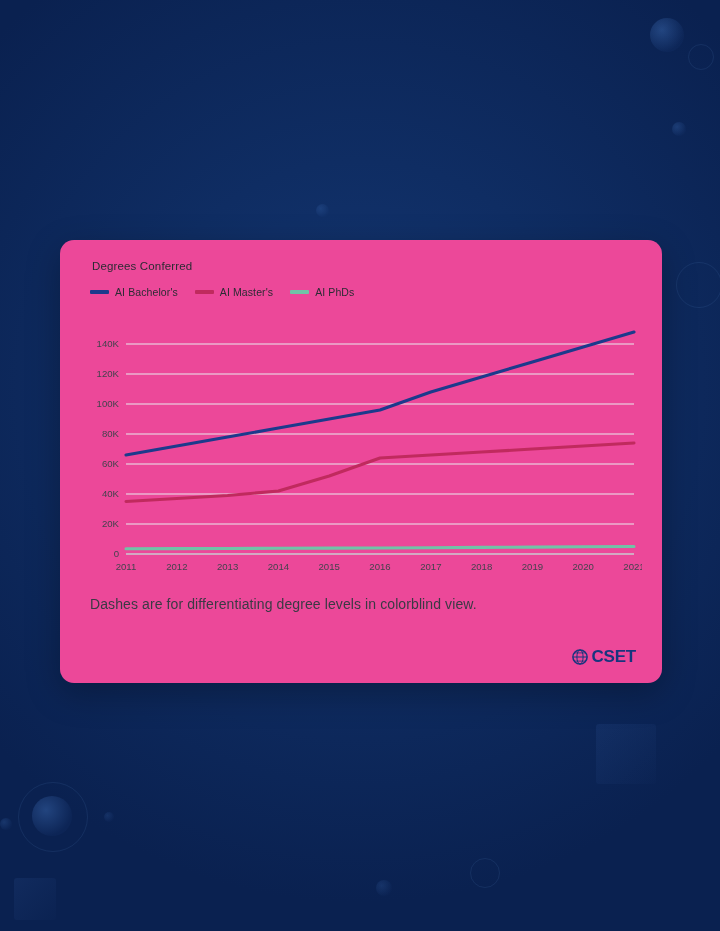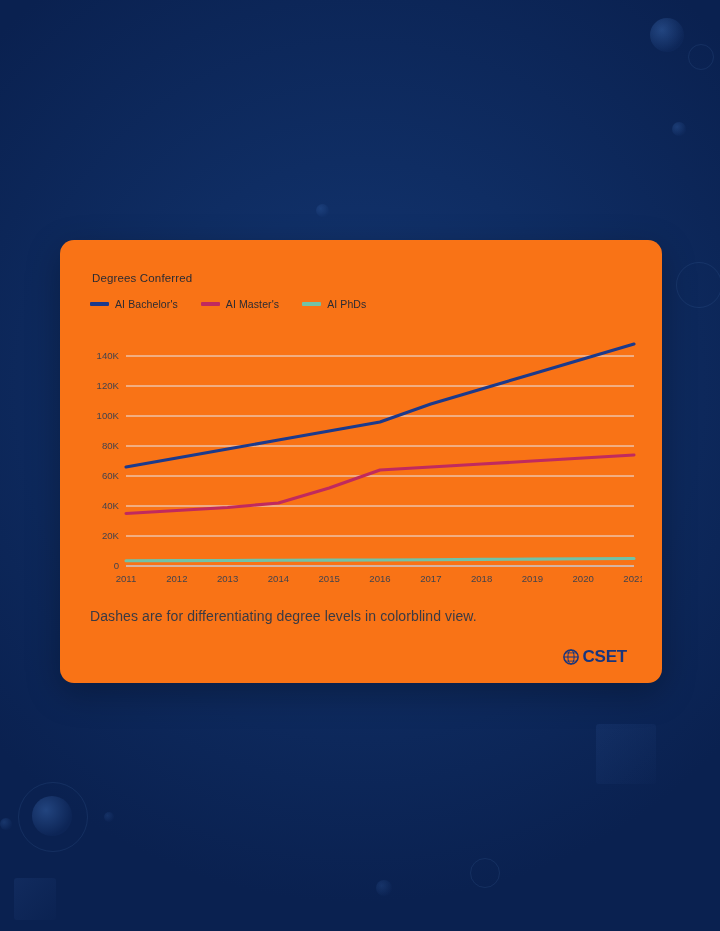--- a/index.html
+++ b/index.html
@@ -28,38 +28,38 @@
   .deco.sq {
     border-radius: 3px;
     background: linear-gradient(135deg, rgba(80,130,215,0.10), rgba(80,130,215,0.01));
   }
 
   
   .card {
     position: absolute;
     left: 60px; top: 240px;
     width: 602px; height: 443px;
-    background: #f97316;
+    background: #ec4899;
     border-radius: 14px;
     box-shadow: 0 10px 34px rgba(0,0,0,0.28);
-    padding: 26px 22px 14px 24px;
+    padding: 14px 22px 14px 24px;
   }
 
   .chart-title {
     font-size: 11.5px;
     color: #2b2b33;
     letter-spacing: .15px;
     margin: 6px 0 0 8px;
   }
 
   
   .legend {
     display: flex;
     align-items: flex-end;
-    gap: 23px;
+    gap: 17px;
     margin: 14px 0 0 6px;
   }
   .legend-item { display: flex; align-items: center; gap: 6px; }
   .legend-swatch {
     display: inline-block;
     width: 19px; height: 3.4px;
     border-radius: 1px;
   }
   .legend-label {
     font-size: 10.5px;
@@ -74,21 +74,21 @@
   .footnote {
     font-size: 14px;
     color: #3a3a44;
     margin: 16px 0 0 6px;
     letter-spacing: .1px;
   }
 
   
   .logo {
     position: absolute;
-    right: 35px; bottom: 16px;
+    right: 26px; bottom: 16px;
     display: flex; align-items: center; gap: 3px;
   }
   .logo-mark { display: block; }
   .logo-text {
     font-size: 17px;
     font-weight: bold;
     color: #17357e;
     letter-spacing: -0.2px;
     font-family: "Liberation Sans", sans-serif;
   }

